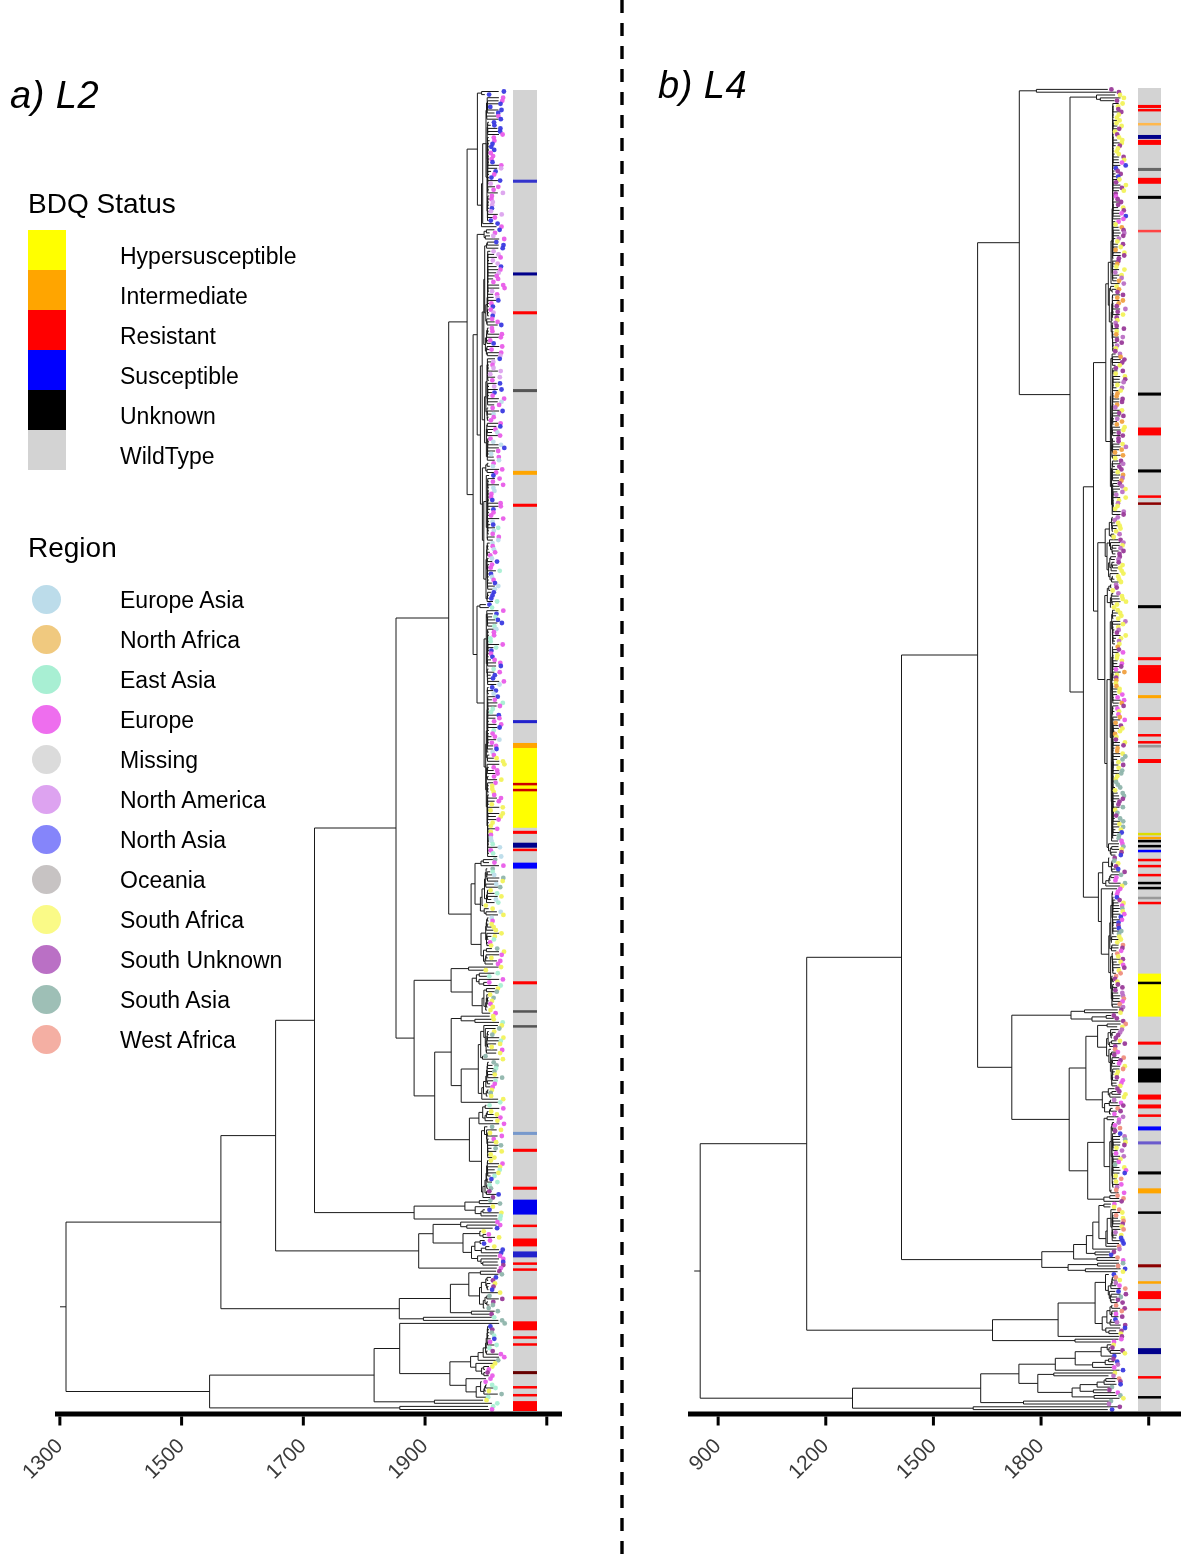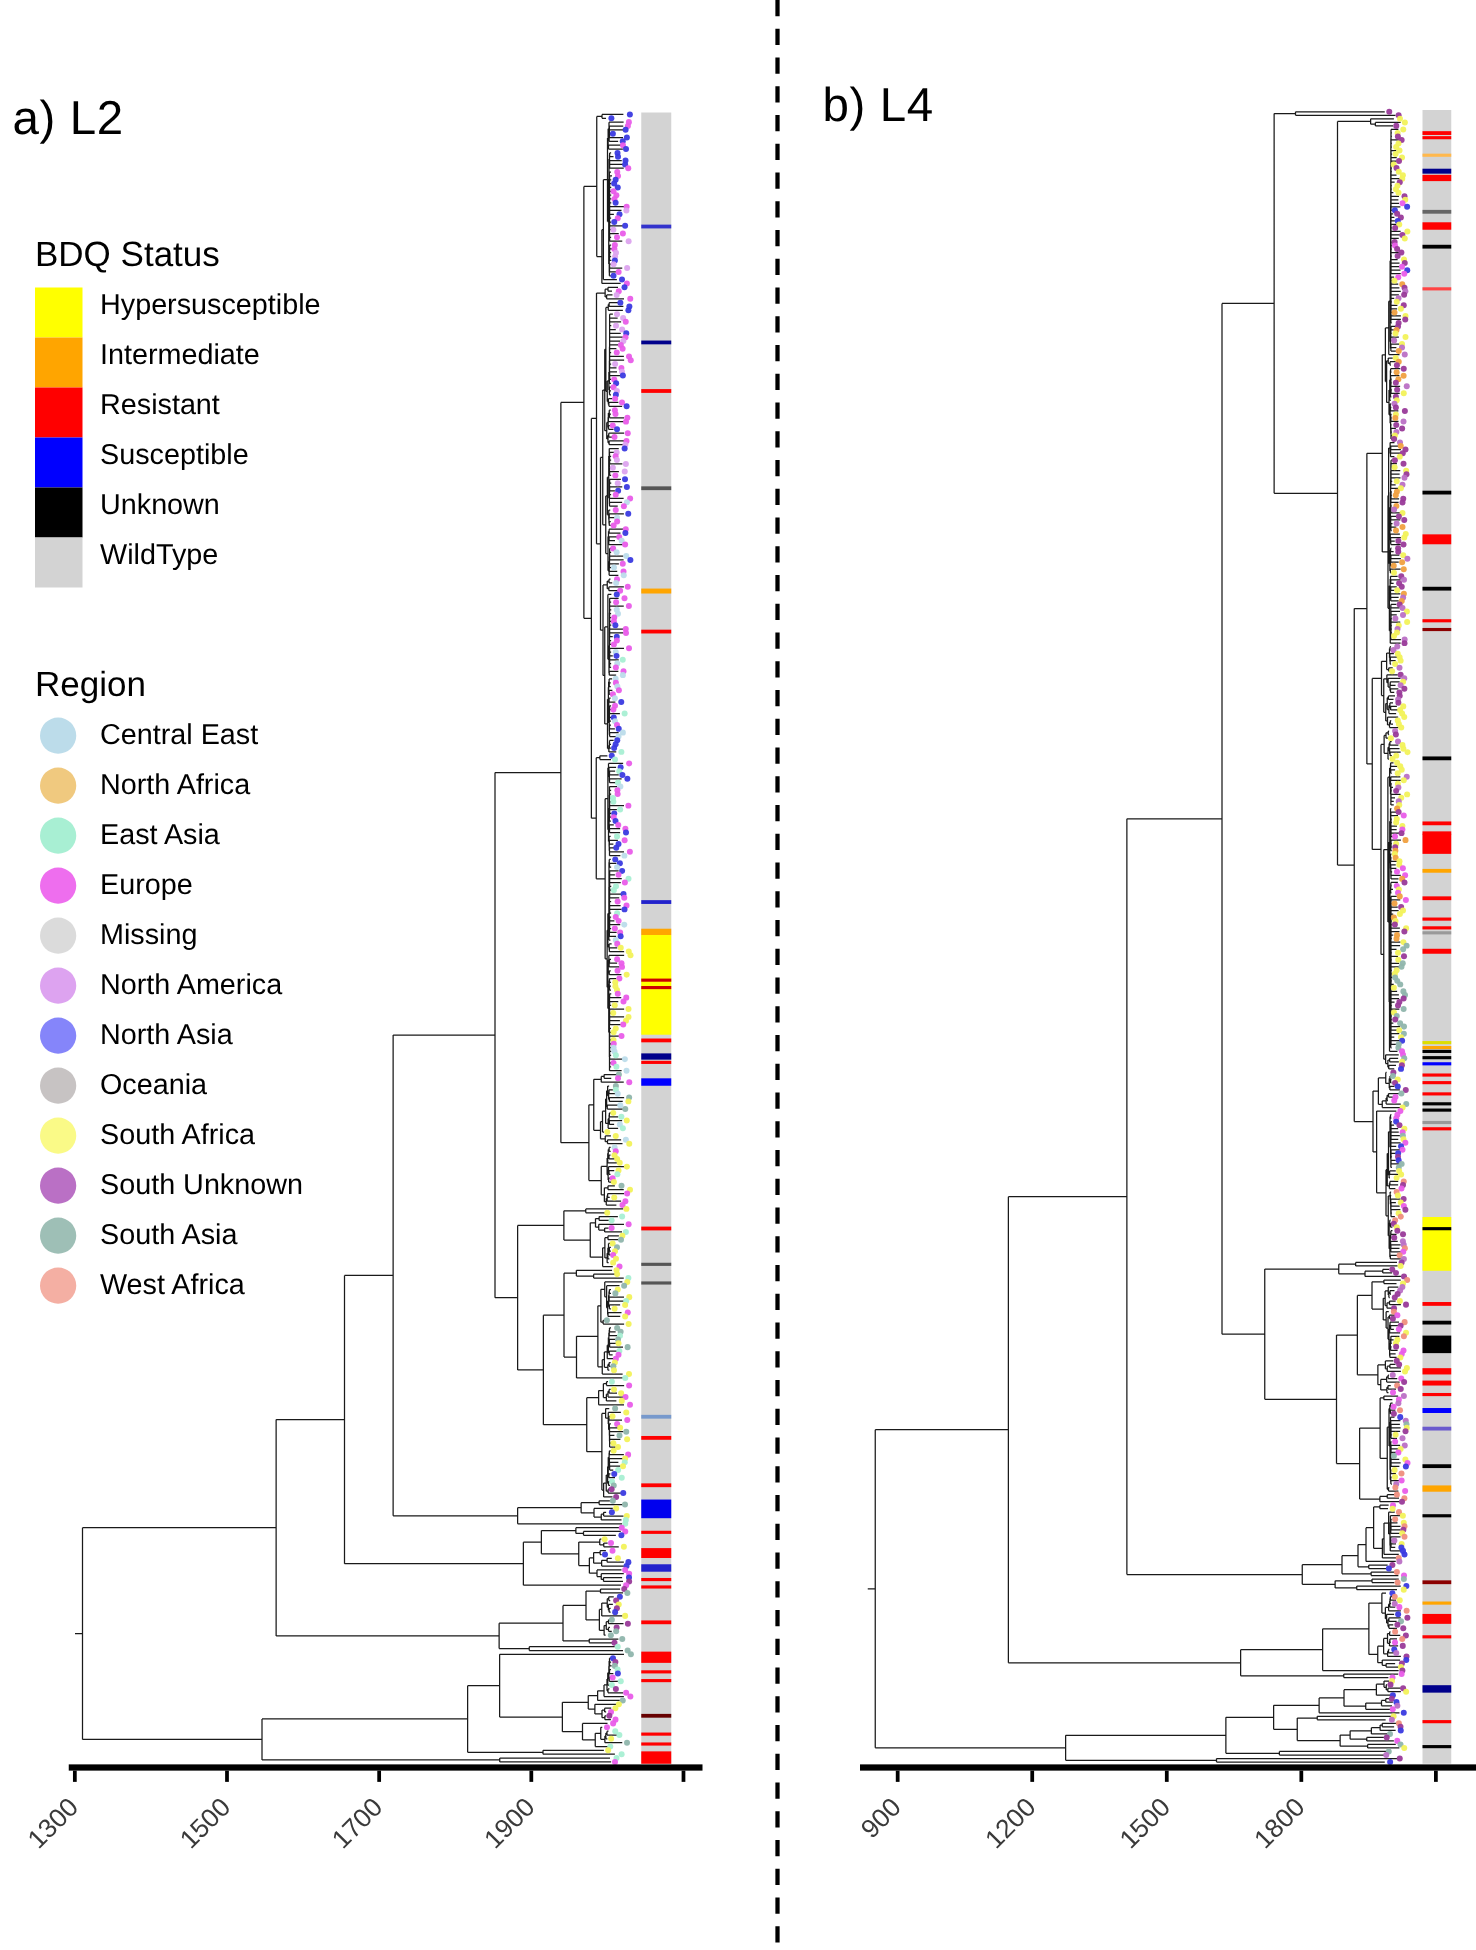--- a/index.html
+++ b/index.html
@@ -1,26 +1,26 @@
 <!DOCTYPE html>
 <html><head>
 <meta charset="utf-8">
 <style>
   html,body{margin:0;padding:0;background:#ffffff;}
   .figure{position:relative;width:1181px;height:1560px;background:#ffffff;overflow:hidden;
           font-family:"Liberation Sans", sans-serif;color:#000;}
   #fig-svg{position:absolute;left:0;top:0;}
-  .panel-title{position:absolute;font-size:38px;font-weight:500;letter-spacing:0.5px;}
+  .panel-title{position:absolute;font-size:38px;font-weight:500;letter-spacing:0.5px;font-style:italic;}
   #title-l2{left:10px;top:74px;}
   #title-l4{left:658px;top:64px;}
   .legend{position:absolute;left:4px;padding-left:24px;}
   #legend-bdq{top:188px;}
   #legend-region{top:516px;margin-top:16px;}
   .legend-title{font-size:28px;margin-bottom:10px;}
-  .lrow{display:flex;align-items:flex-start;height:40px;}
+  .lrow{display:flex;align-items:flex-end;height:40px;gap:40px;}
   .sw-square{width:38px;height:40px;flex:0 0 38px;display:block;}
   .sw-circle{width:29px;height:29px;border-radius:50%;flex:0 0 29px;margin-left:4px;margin-right:5px;display:block;}
   .dotted{background-image:radial-gradient(rgba(255,255,255,0.85) 1.2px, rgba(255,255,255,0) 1.7px);
           background-size:7px 7px;}
   .llbl{font-size:23px;margin-left:14px;white-space:nowrap;}
 </style>
 </head>
 <body>
 
 <div class="figure">
@@ -1090,21 +1090,21 @@
           <span class="llbl">WildType</span>
         </div>
       </div>
   </div>
 
   <div class="legend" id="legend-region">
     <div class="legend-title">Region</div>
     <div id="region-items">
         <div class="lrow">
           <span class="sw-circle" style="background: rgb(188, 220, 234);"></span>
-          <span class="llbl">Central East</span>
+          <span class="llbl">Europe Asia</span>
         </div>
         <div class="lrow">
           <span class="sw-circle" style="background: rgb(240, 201, 127);"></span>
           <span class="llbl">North Africa</span>
         </div>
         <div class="lrow">
           <span class="sw-circle" style="background: rgb(168, 239, 211);"></span>
           <span class="llbl">East Asia</span>
         </div>
         <div class="lrow">

